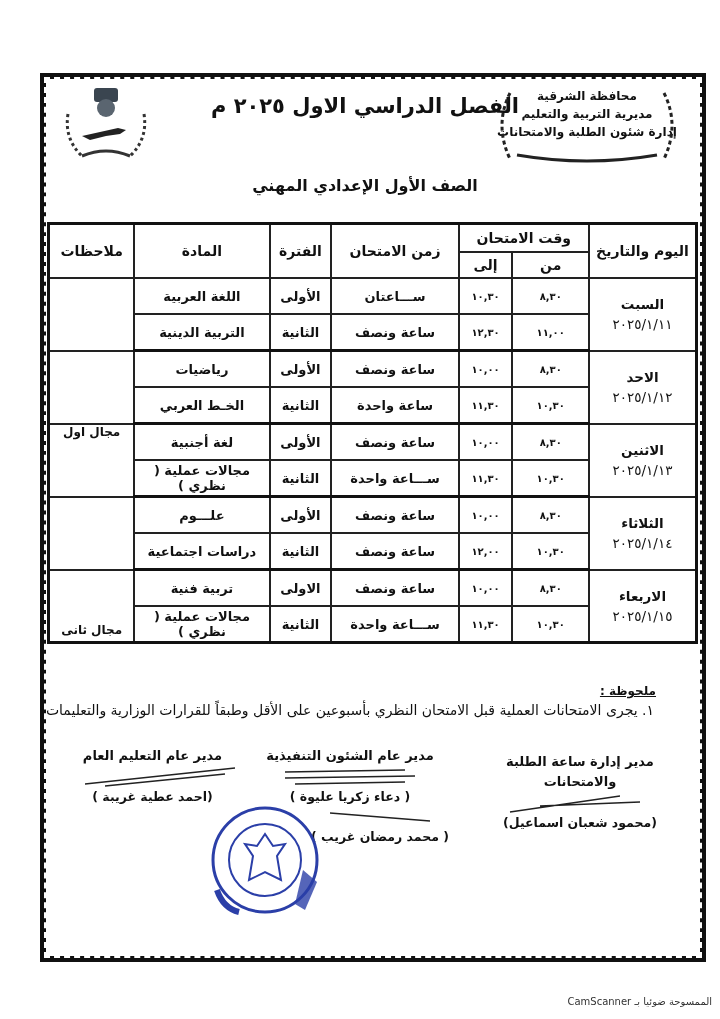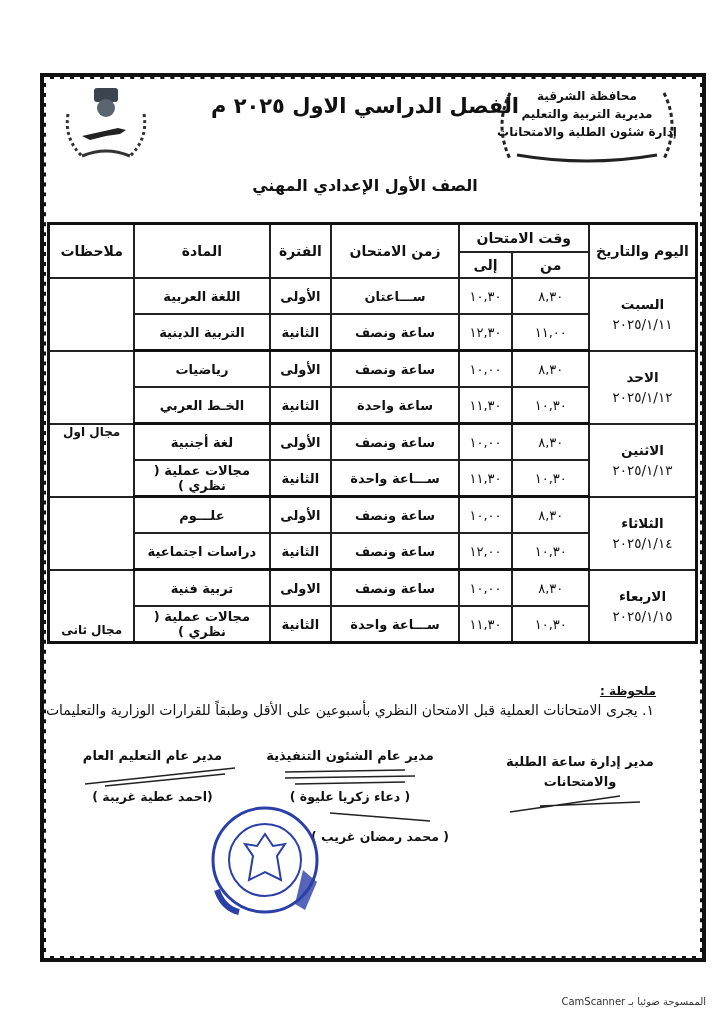--- a/index.html
+++ b/index.html
@@ -53,21 +53,21 @@
     border:3px solid #111;
   }
   table.sched th, table.sched td {
     border:2px solid #222; text-align:center; font-weight:bold;
     padding:0; font-size:13px;
   }
   table.sched th { font-size:14px; height:28px; }
   table.sched td { height:34px; }
   table.sched td.day { font-size:13.5px; line-height:20px; font-weight:normal; }
   table.sched td.day b { font-weight:bold; }
-  table.sched td.num { font-weight:normal; font-size:13px; letter-spacing:1px;border-radius:13px; }
+  table.sched td.num { font-weight:bold; font-size:10px; letter-spacing:1px;border-radius:13px; }
   table.sched td.note { vertical-align:top; font-size:12px; }
   table.sched td.note.bottom { vertical-align:bottom; padding-bottom:4px; }
   tr.block-end td { border-bottom:3px solid #111; }
 
   
   .notes-title {
     position:absolute; right:64px; top:684px; direction:rtl;
     font-weight:bold; font-size:12px; text-decoration:underline;
   }
   .notes-item {
@@ -78,21 +78,21 @@
   
   .sig { position:absolute; text-align:center; direction:rtl; font-size:13px; font-weight:bold; }
   .sig .role { display:block; line-height:20px; }
   .sig .scribble { display:block; height:22px; }
   .sig .name { display:block; line-height:18px; font-size:12.5px; }
 
   .stamp {
     position:absolute; left:205px; top:800px; width:120px; height:120px;
   }
   .footer-note {
-    position:absolute; right:14px; top:996px; direction:rtl;
+    position:absolute; right:8px; top:996px; direction:rtl;
     font-size:10px; color:#333;padding-left:16px;
   }
 </style>
 </head>
 <body>
 
 <div class="frame"></div>
 
 <svg class="logo" viewBox="0 0 92 82">
   <rect x="34" y="4" width="24" height="14" rx="3" fill="#3a4550"></rect>
@@ -233,20 +233,21 @@
 </table>
 
 <div class="notes-title">ملحوظة :</div>
 <div class="notes-item">١.  يجرى الامتحانات العملية قبل الامتحان النظري بأسبوعين على الأقل وطبقاً للقرارات الوزارية والتعليمات</div>
 
 <div class="sig" style="left:470px;top:752px;width:220px">
   <span class="role">مدير إدارة ساعة الطلبة والامتحانات</span>
   <svg class="scribble" width="220" height="22" viewBox="0 0 220 22">
       <path d="M40 20 L150 4 M70 14 L170 10" stroke="#222" stroke-width="1.3" fill="none"></path>
     </svg>
+  <span class="name">(محمود شعبان اسماعيل)</span>
 </div>
 
 <div class="sig" style="left:255px;top:746px;width:190px">
   <span class="role">مدير عام الشئون التنفيذية</span>
   <svg class="scribble" width="190" height="22" viewBox="0 0 190 22">
       <path d="M30 6 L150 4 M30 12 L160 10 M40 18 L150 16" stroke="#222" stroke-width="1.3" fill="none"></path>
     </svg>
   <span class="name">( دعاء زكريا عليوة )</span>
 </div>
 

